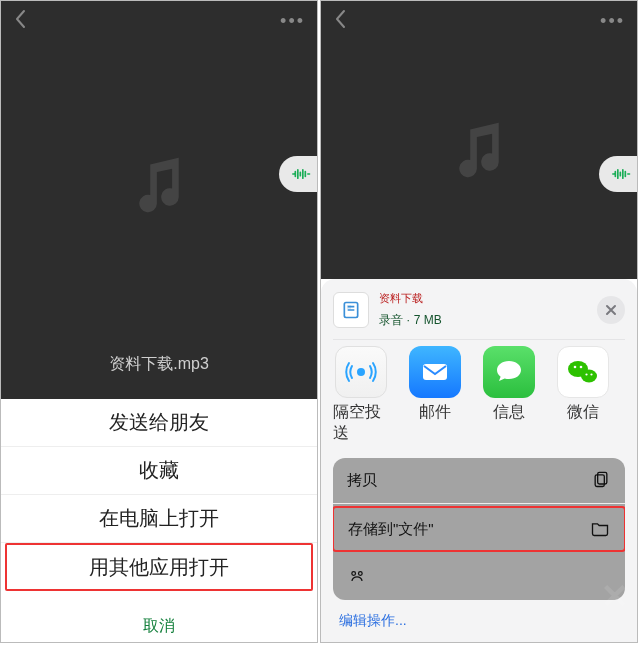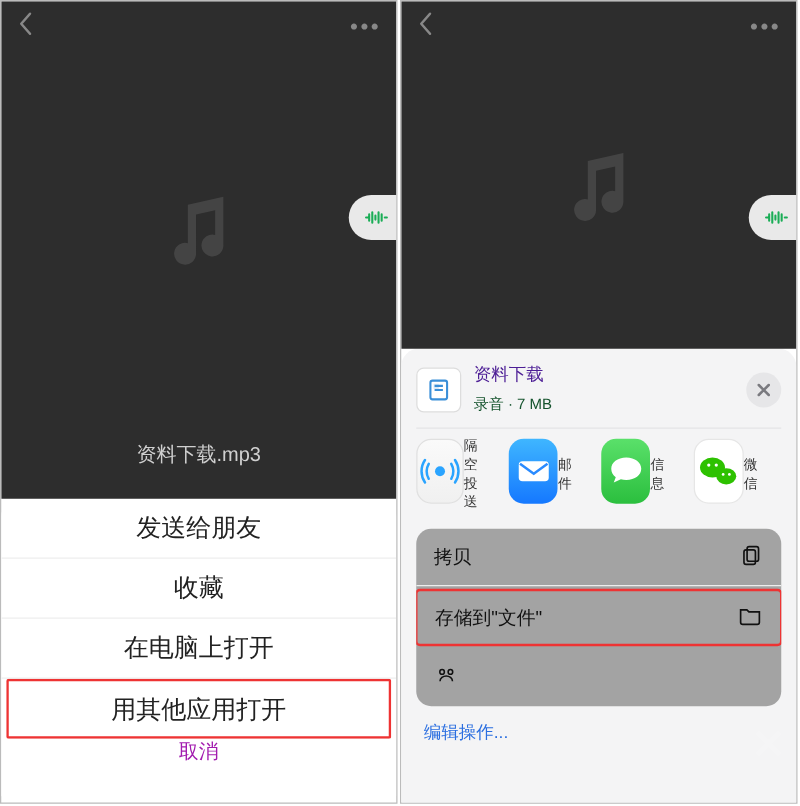--- a/index.html
+++ b/index.html
@@ -89,22 +89,22 @@
     margin: 0 4px;
     border-radius: 2px;
     border-bottom: none;
   }
   .as-spacer {
     height: 0px;
     background: #f5f5f5;
   }
   .as-cancel {
     height: 46px;
-    display: flex; align-items: flex-start; justify-content: center;
-    font-size: 16px; color: #a21caf;
+    display: flex; align-items: flex-end; justify-content: center;
+    font-size: 16px; color: #15803d;
   }
 
   
   .share-panel {
     background: #f4f4f5;
     border-radius: 14px 14px 0 0;
     padding: 10px 12px 0;
     height: 365px;
   }
   .share-header {
@@ -112,41 +112,41 @@
     padding: 2px 0 10px;
   }
   .file-thumb {
     width: 36px; height: 36px;
     background: #fff;
     border: 1px solid #ddd;
     border-radius: 6px;
     display: flex; align-items: center; justify-content: center;
   }
   .file-thumb svg { width: 20px; height: 20px; }
-  .file-meta .title { font-size: 14px; color: #4c1d95; }
+  .file-meta .title { font-size: 11px; color: #b91c1c; }
   .file-meta .sub { font-size: 12px; color: #14532d; margin-top: 6px; }
   .close-btn {
     margin-left: auto;
     width: 28px; height: 28px;
     background: #e6e6e8;
     border-radius: 50%;
     display: flex; align-items: center; justify-content: center;
     color: #7a7a7f;
   }
   .close-btn svg { width: 12px; height: 12px; }
 
   .share-apps {
     display: flex; gap: 18px;
     padding: 6px 0 10px;
     border-top: 1px solid #e4e4e6;
   }
   .app {
     width: 56px;
-    display: flex; flex-direction: row; align-items: center;
-    font-size: 11px; color: #333;
+    display: flex; flex-direction: column; align-items: center;
+    font-size: 16px; color: #333;
   }
   .app .app-icon {
     width: 52px; height: 52px;
     border-radius: 12px;
     display: flex; align-items: center; justify-content: center;
     margin-bottom: 4px;
   }
   .airdrop { background: linear-gradient(#fafafa,#f0f0f0); border:1px solid #e0e0e0; }
   .messages { background: linear-gradient(#5ae06a,#2bbf3e); }
   .mail { background: linear-gradient(#3fb6ff,#1578ff); }

